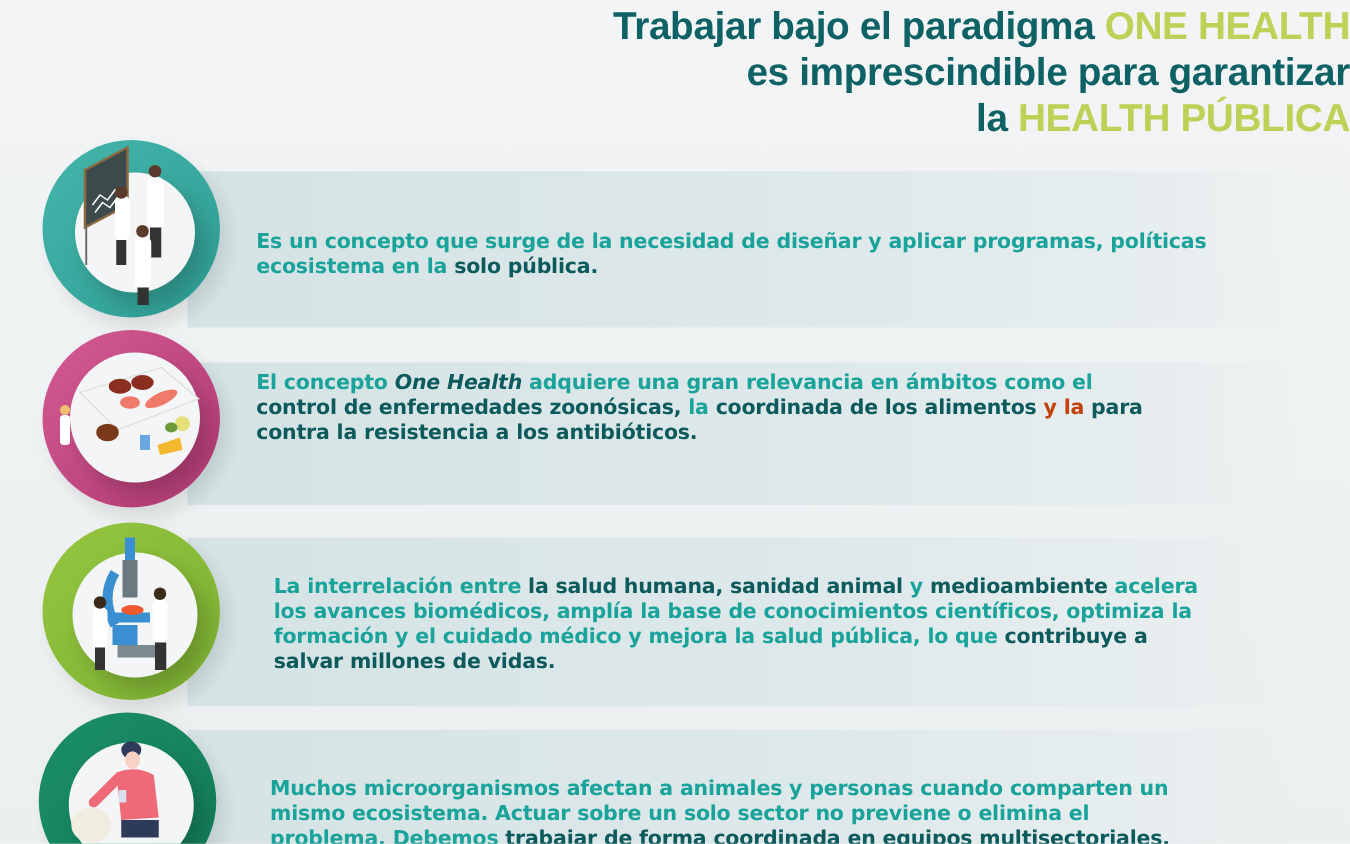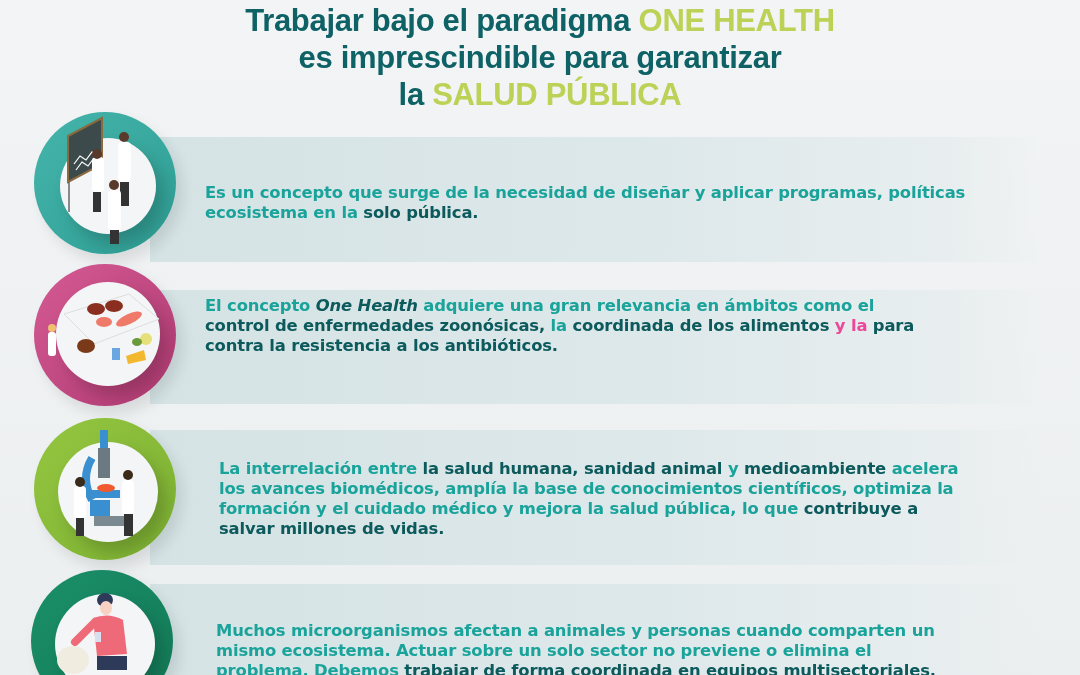--- a/index.html
+++ b/index.html
@@ -4,21 +4,21 @@
 <style>
   * { box-sizing: border-box; margin: 0; padding: 0; }
   html, body { width: 1080px; height: 675px; overflow: hidden; }
   body {
     background: linear-gradient(180deg, #f2f4f5 0%, #eceff0 100%);
     font-family: "DejaVu Sans", sans-serif;
     position: relative;
   }
   .title {
     position: absolute; top: 2px; left: 0; width: 1080px;
-    text-align: center;
+    text-align: right;
     font-family: "Liberation Sans", sans-serif;
     font-weight: bold;
     font-size: 31px;
     line-height: 37px;
     color: #0e6165;
     letter-spacing: -0.3px;
   }
   .title .hl { color: #bcd155; }
   .band {
     position: absolute; left: 150px; right: 40px;
@@ -47,21 +47,21 @@
   }
   .text .dk { color: #0c5a5c; }
   .text em { font-style: italic; }
 </style>
 </head>
 <body>
 
 <div class="title">
   <div><span>Trabajar bajo el paradigma </span><span class="hl">ONE HEALTH</span></div>
   <div>es imprescindible para garantizar</div>
-  <div><span>la </span><span class="hl">SALUD PÚBLICA</span></div>
+  <div><span>la </span><span class="hl">HEALTH PÚBLICA</span></div>
 </div>
 
 <div class="band" style="top:137px;height:125px;"></div>
 <div class="band" style="top:290px;height:114px;"></div>
 <div class="band" style="top:430px;height:135px;"></div>
 <div class="band" style="top:584px;height:100px;"></div>
 
 <div class="circle" style="left:34px;top:112px;background:linear-gradient(135deg,#45b5ab,#2e9d93);">
   <div class="inner"></div>
   <svg width="142" height="142" viewBox="0 0 142 142">
@@ -131,21 +131,21 @@
   </svg>
 </div>
 
 <div class="text" style="top:171px;margin-top:12px;">
   <div><span>Es un concepto que surge de la necesidad de diseñar y aplicar programas, políticas</span></div>
   <div><span>ecosistema en la </span><span class="dk">solo pública.</span></div>
 </div>
 
 <div class="text" style="top:296px;">
   <div><span>El concepto </span><em class="dk">One Health</em><span> adquiere una gran relevancia en ámbitos como el</span></div>
-  <div class="dk"><span>control de enfermedades zoonósicas, </span><span style="color:#1aa39a">la</span><span> coordinada de los alimentos </span><span style="color:#ec4899">y la</span><span> para</span></div>
+  <div class="dk"><span>control de enfermedades zoonósicas, </span><span style="color:#1aa39a">la</span><span> coordinada de los alimentos </span><span style="color:#c2410c">y la</span><span> para</span></div>
   <div class="dk"><span>contra la resistencia a los antibióticos.</span></div>
 </div>
 
 <div class="text" style="top:459px;margin-left:14px;">
   <div><span>La interrelación entre </span><span class="dk">la salud humana, sanidad animal</span><span> y </span><span class="dk">medioambiente</span><span> acelera</span></div>
   <div><span>los avances biomédicos, amplía la base de conocimientos científicos, optimiza la</span></div>
   <div><span>formación y el cuidado médico y mejora la salud pública, lo que </span><span class="dk">contribuye a</span></div>
   <div class="dk"><span>salvar millones de vidas.</span></div>
 </div>
 

